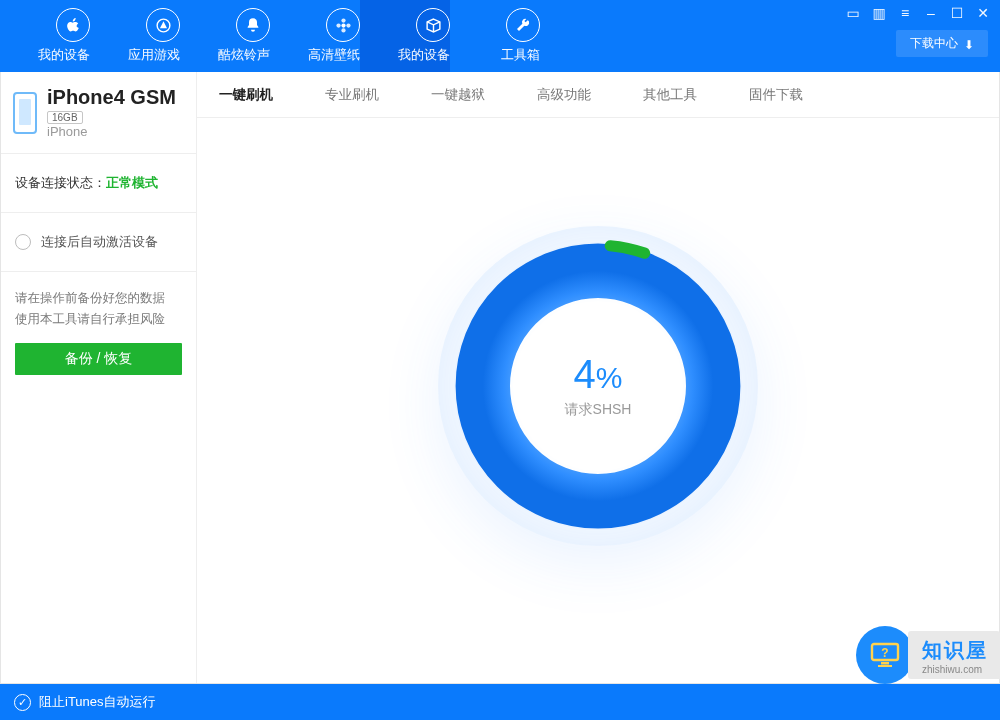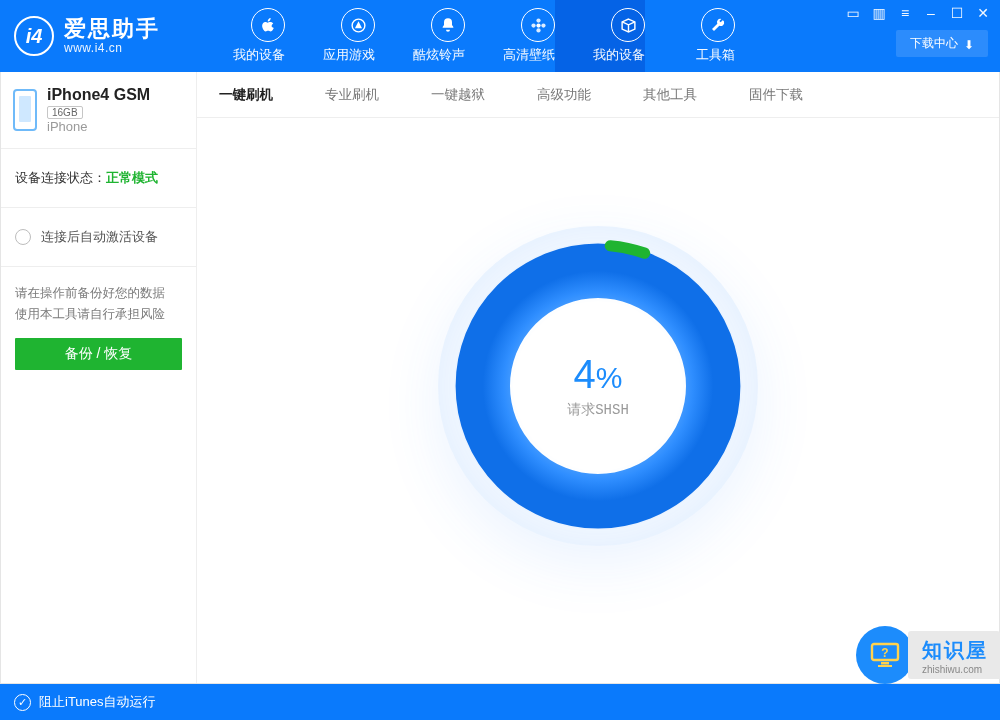--- a/index.html
+++ b/index.html
@@ -56,21 +56,21 @@
   }
   .device-block {
     display: flex; align-items: center; gap: 10px; padding: 14px 12px;
     border-bottom: 1px solid #eee;
   }
   .device-phone {
     width: 24px; height: 42px; border: 2px solid #6fbaf9; border-radius: 4px;
     position: relative; background: #fff;
   }
   .device-phone::after { content:""; position:absolute; left:4px; right:4px; top:5px; bottom:7px; background:#cfe8ff; border-radius:1px;}
-  .device-name { font-weight: 700; font-size: 16px; color: #222; }
+  .device-name { font-weight: 700; font-size: 20px; color: #222; }
   .device-badge {
     display:inline-block; border:1px solid #c6c6c6; border-radius:2px; font-size:10px;
     padding: 0 4px; color: #666; background:#fff; margin-top:2px;
   }
   .device-type { color:#9a9a9a; font-size:13px; }
   .status-row { padding: 20px 14px; border-bottom: 1px solid #eee; font-size: 13px; }
   .status-ok { color:#1fb431; font-weight:600; }
   .checkbox-row {
     display:flex; align-items:center; gap:10px; padding: 20px 14px; border-bottom:1px solid #eee;
     color:#555; font-size:13px;
@@ -95,21 +95,21 @@
   .donut-glow {
     position:absolute; inset:0; border-radius:50%;
     box-shadow: 0 0 70px 18px rgba(55,140,252,.15) inset, 0 18px 60px rgba(55,140,252,.1);
   }
   .donut { position:absolute; inset:0; }
   .center-text {
     position:absolute; inset:0; display:flex; flex-direction:column; align-items:center; justify-content:center;
   }
   .pct { font-size: 40px; color:#1c8cfc; font-weight:400; }
   .pct .unit { font-size: 30px; }
-  .req { color:#9a9a9a; margin-top:4px; font-size:14px;font-family:Liberation Mono, monospace; }
+  .req { color:#9a9a9a; margin-top:4px; font-size:14px; }
   
   .footer {
     position:absolute; left:0; right:0; bottom:0; height:36px;
     background: linear-gradient(#0a7afc,#0a7afc); color:#fff;
     display:flex; align-items:center; padding: 0 14px; font-size:13px;
   }
   .footer-check {
     width:17px; height:17px; border:1.5px solid #fff; border-radius:50%;
     display:flex; align-items:center; justify-content:center; margin-right:8px; font-size:11px;
   }
@@ -123,27 +123,20 @@
   }
   .wm-box { background:#e9e9e9; padding:6px 12px 4px 14px; border-radius:3px 3px 0 3px; }
   .wm-title { color:#1c8cfc; font-size:20px; font-weight:700; letter-spacing:2px; }
   .wm-sub { color:#888; font-size:10px; }
   svg { display:block; }
 </style>
 </head>
 <body>
 
 <div class="header">
-  <div class="brand">
-    <div class="brand-logo">i4</div>
-    <div class="brand-text">
-      <div class="title">爱思助手</div>
-      <div class="url">www.i4.cn</div>
-    </div>
-  </div>
   <div class="nav" id="nav">
       <div class="nav-item">
         <div class="ico">
           <svg width="17" height="17" viewBox="0 0 24 24" fill="#fff">
             <path d="M16.4 13.2c0-2.7 2.2-3.9 2.3-4-1.3-1.8-3.2-2-3.9-2-1.6-.2-3.2 1-4 1s-2.1-1-3.5-1C5.5 7.3 3 9 3 12.5c0 2 0.8 4.1 1.8 5.4 0.9 1.2 1.9 2.5 3.3 2.4 1.3 0 1.8-.8 3.4-.8s2 .8 3.4.8 2.3-1.2 3.2-2.4c0.7-1 1.1-1.9 1.3-2.5C18 14.9 16.4 14.6 16.4 13.2zM14 4.8c.7-.9 1.2-2.1 1-3.3-1 .1-2.3.7-3 1.6-.7.8-1.2 2-1 3.1C12.2 6.3 13.3 5.7 14 4.8z"></path>
           </svg>
         </div>
         <div class="lbl">我的设备</div>
       </div>
       <div class="nav-item">

